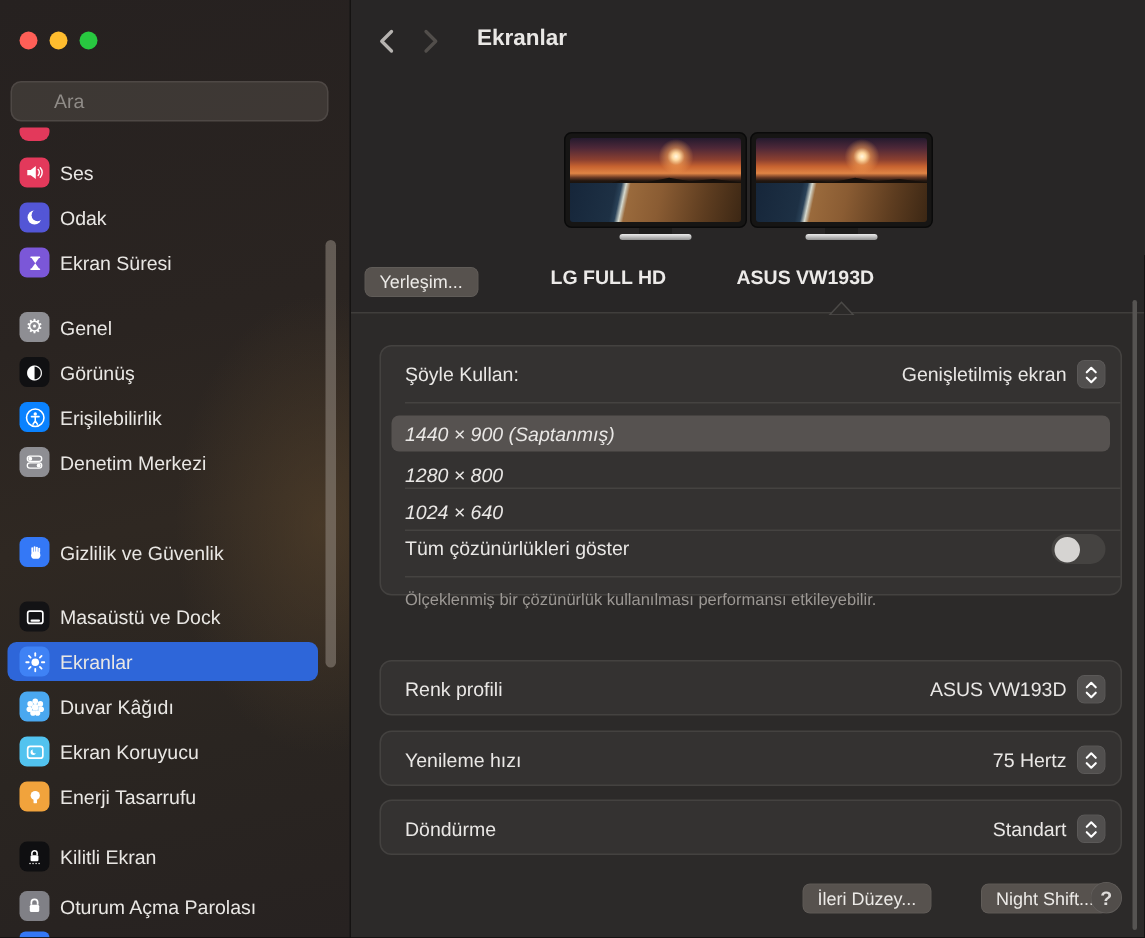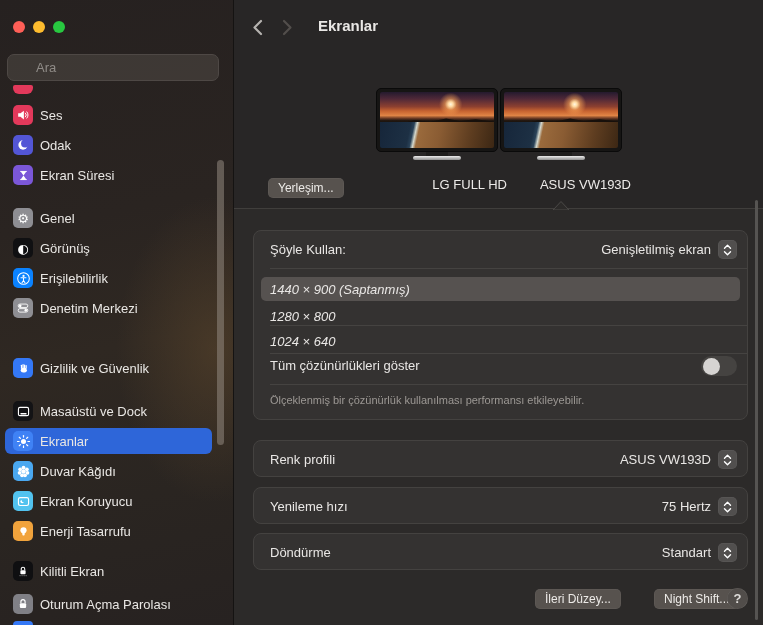--- a/index.html
+++ b/index.html
@@ -61,27 +61,27 @@
     background:
       radial-gradient(circle at 62% 22%, #fff8e2 0%, #ffd9a0 3%, rgba(255,170,90,.55) 7%, rgba(255,150,80,0) 14%),
       linear-gradient(180deg,#241a2e 0%, #4e2838 12%, #8c4030 26%, #c76330 34%, #e08445 42%, #6b3a24 47%, #221710 51%, #17120e 55%, #131318 100%); }
   .hills { position:absolute; left:0; top:44%; width:100%; height:14%; }
   .water { position:absolute; left:0; bottom:0; width:100%; height:46%;
     background:linear-gradient(102deg,#16263a 0%, #1d3044 26%, #2a4258 29%, #d4d8cd 31.5%,
       #9a6a3c 34%, #8a5c33 52%, #5e3d20 78%, #3c2714 100%); }
   .neck { width:22px; height:4px; margin:0 auto; background:#1e1d1c; }
   .base { width:48px; height:4px; margin:0 auto; border-radius:2px;
     background:linear-gradient(180deg,#ececec,#8f8f8f); }
-  .mon-label { position:absolute; top:177px; width:140px; text-align:right;
-    color:#eceae8; font-size:13px; font-weight:normal; }
+  .mon-label { position:absolute; top:177px; width:140px; text-align:left;
+    color:#eceae8; font-size:13px; font-weight:bold; }
 
   .btn { background:#57524e; border:none; border-radius:5px; color:#eceae7;
     font-size:12px; font-family:inherit; padding:0 10px; height:20px; line-height:20px;
     box-shadow:inset 0 0 0 .5px rgba(255,255,255,.08); }
-  .arrange-btn { position:absolute; left:34px; top:178px; }
+  .arrange-btn { position:absolute; left:9px; top:178px; }
 
   .caret { position:absolute; left:318px; top:200px; }
 
   
   .card { position:absolute; left:19px; width:495px; background:#343231;
     border:1px solid #444240; border-radius:8px; }
   .crow { display:flex; align-items:center; justify-content:space-between;
     height:37px; padding:0 10px 0 16px; }
   .crow-label { color:#e9e7e5; font-size:13px; }
   .crow-value { display:flex; align-items:center; gap:7px; color:#e9e7e5; font-size:13px; }
@@ -353,21 +353,21 @@
     <div class="mon-label" style="left:133px">LG FULL HD</div>
     <div class="mon-label" style="left:257px">ASUS VW193D</div>
 
     <button class="btn arrange-btn">Yerleşim...</button>
 
     <div class="hdivider"></div>
     <svg class="caret" width="18" height="10" viewBox="0 0 18 10">
       <polygon points="1,10 9,1.5 17,10" fill="#2c2a29" stroke="#4c4a48" stroke-width="1"></polygon>
     </svg>
 
-    <div class="card" style="top:230px; height:190px">
+    <div class="card" style="top:230px; height:167px">
       <div class="crow">
         <span class="crow-label">Şöyle Kullan:</span>
         <span class="crow-value">
           <span>Genişletilmiş ekran</span>
           <span class="stepper">
             <svg width="11" height="12" viewBox="0 0 11 12">
                 <polyline points="2.5,4.2 5.5,1.2 8.5,4.2" fill="none" stroke="#fff" stroke-width="1.4" stroke-linecap="round" stroke-linejoin="round"></polyline>
                 <polyline points="2.5,7.8 5.5,10.8 8.5,7.8" fill="none" stroke="#fff" stroke-width="1.4" stroke-linecap="round" stroke-linejoin="round"></polyline>
               </svg>
           </span>

